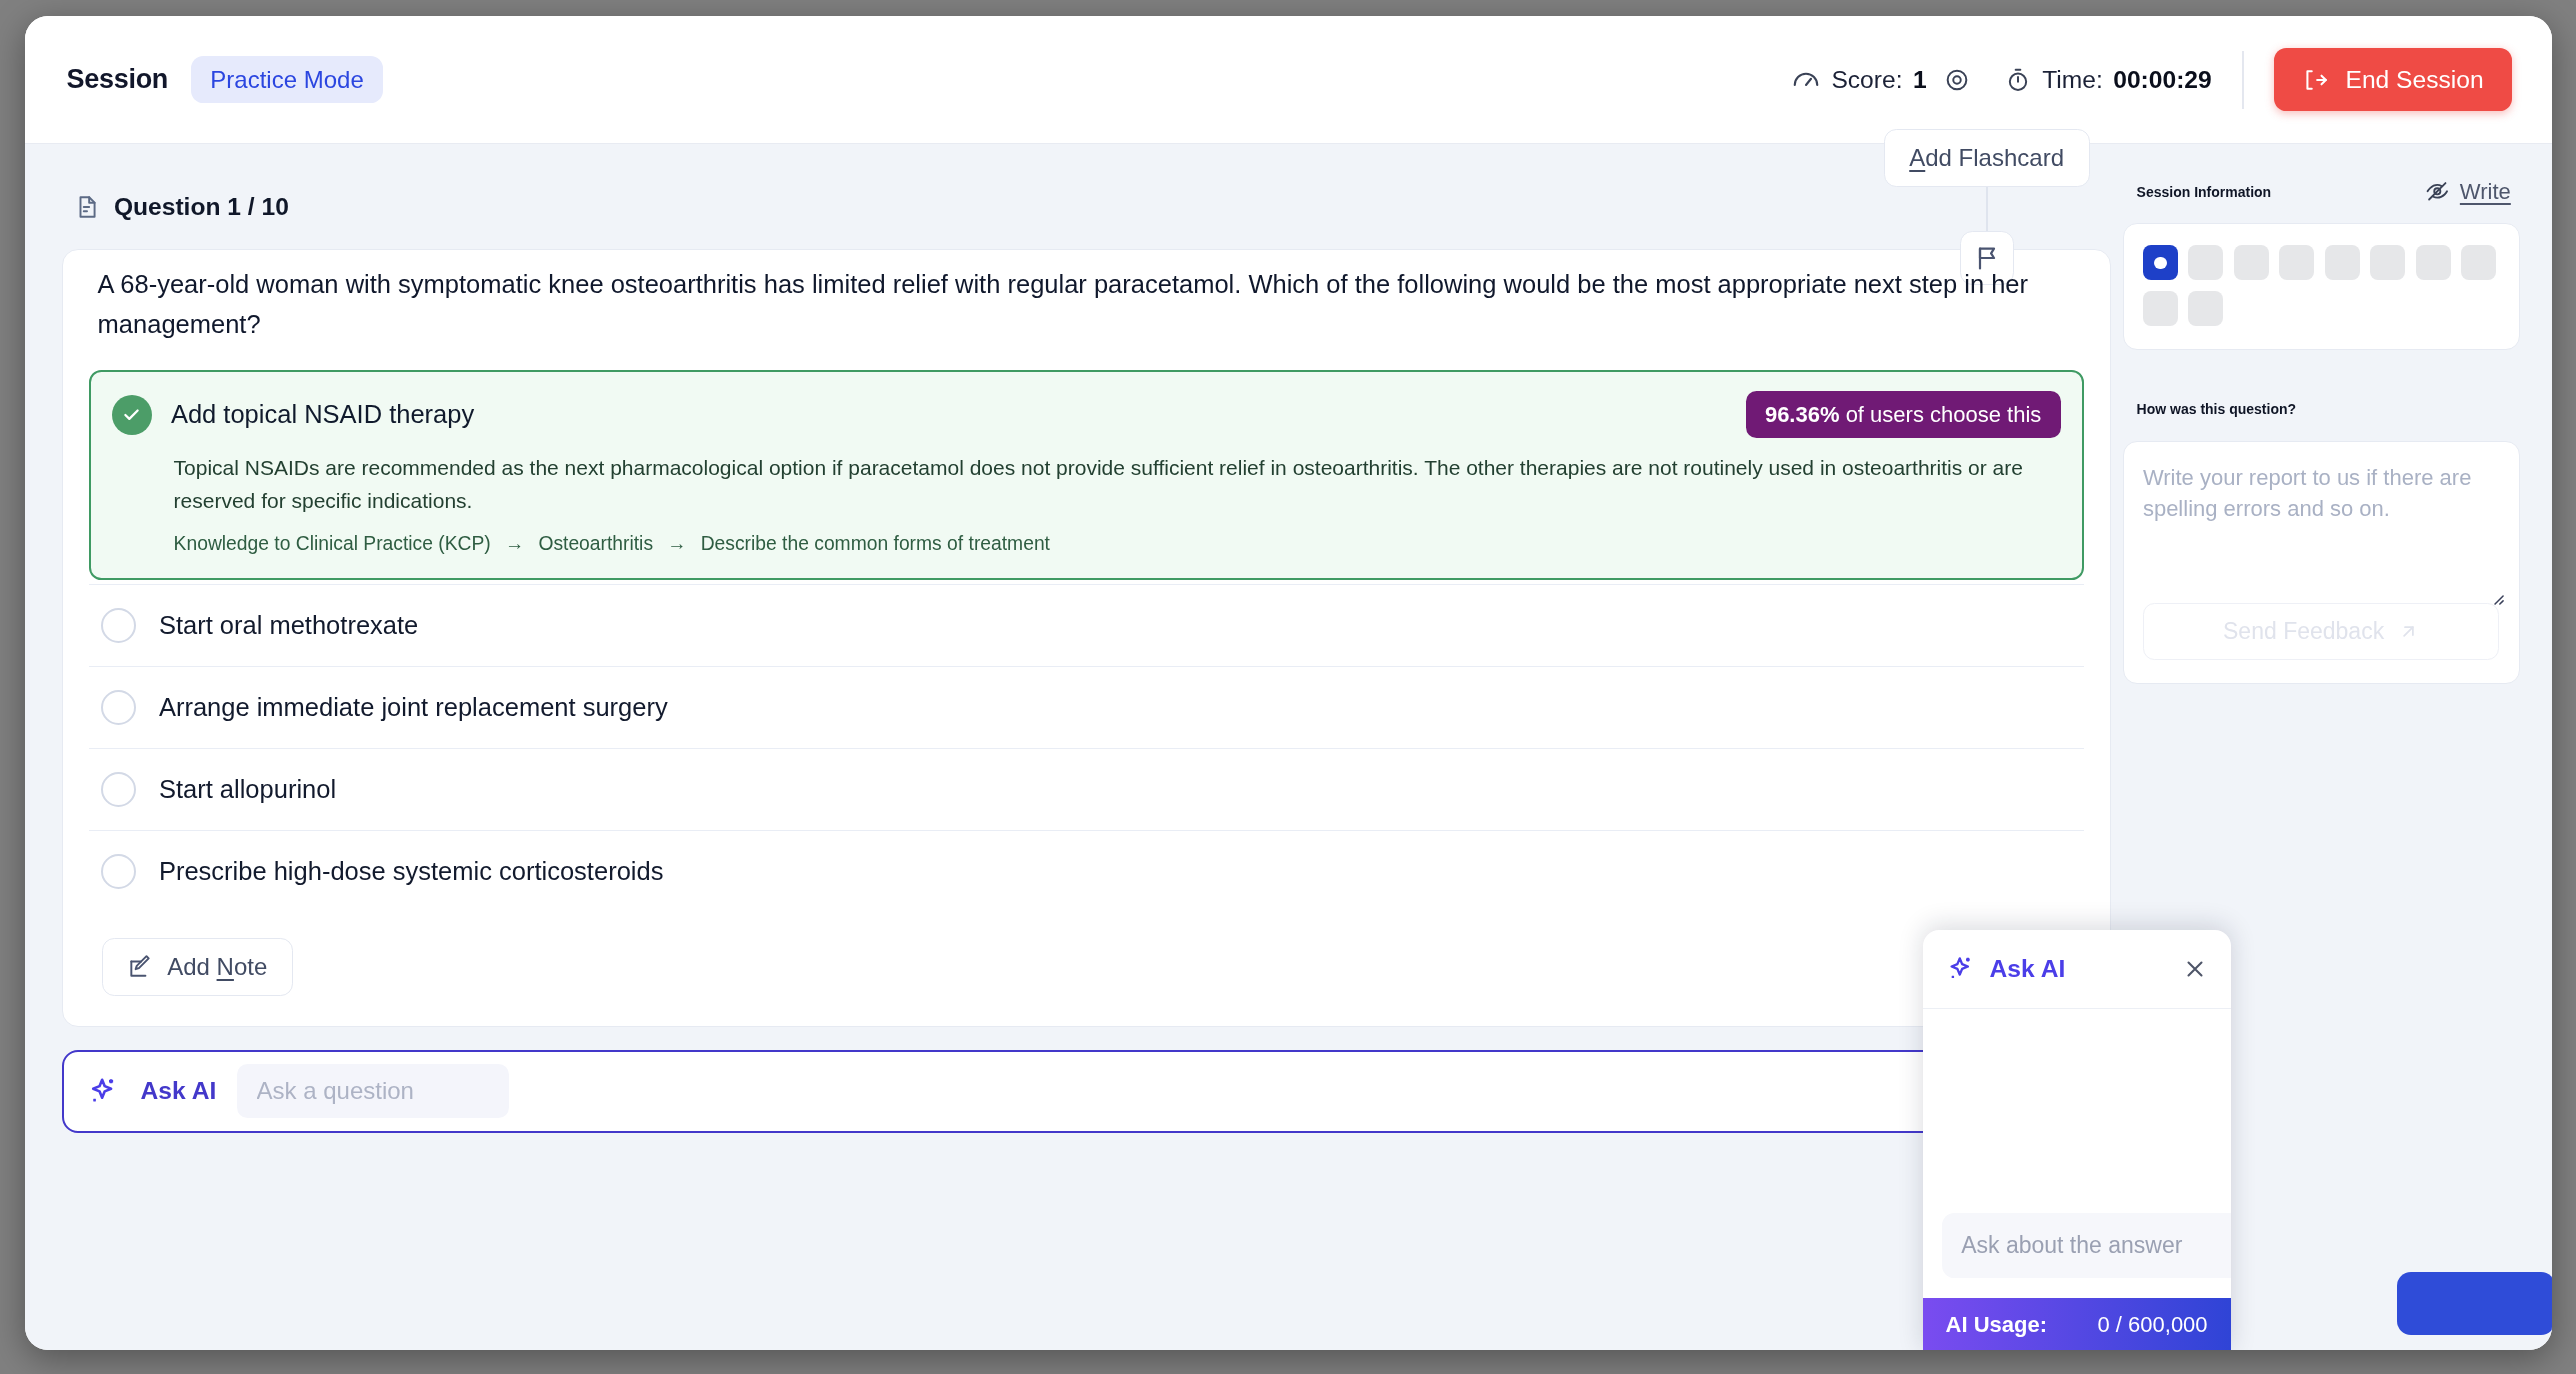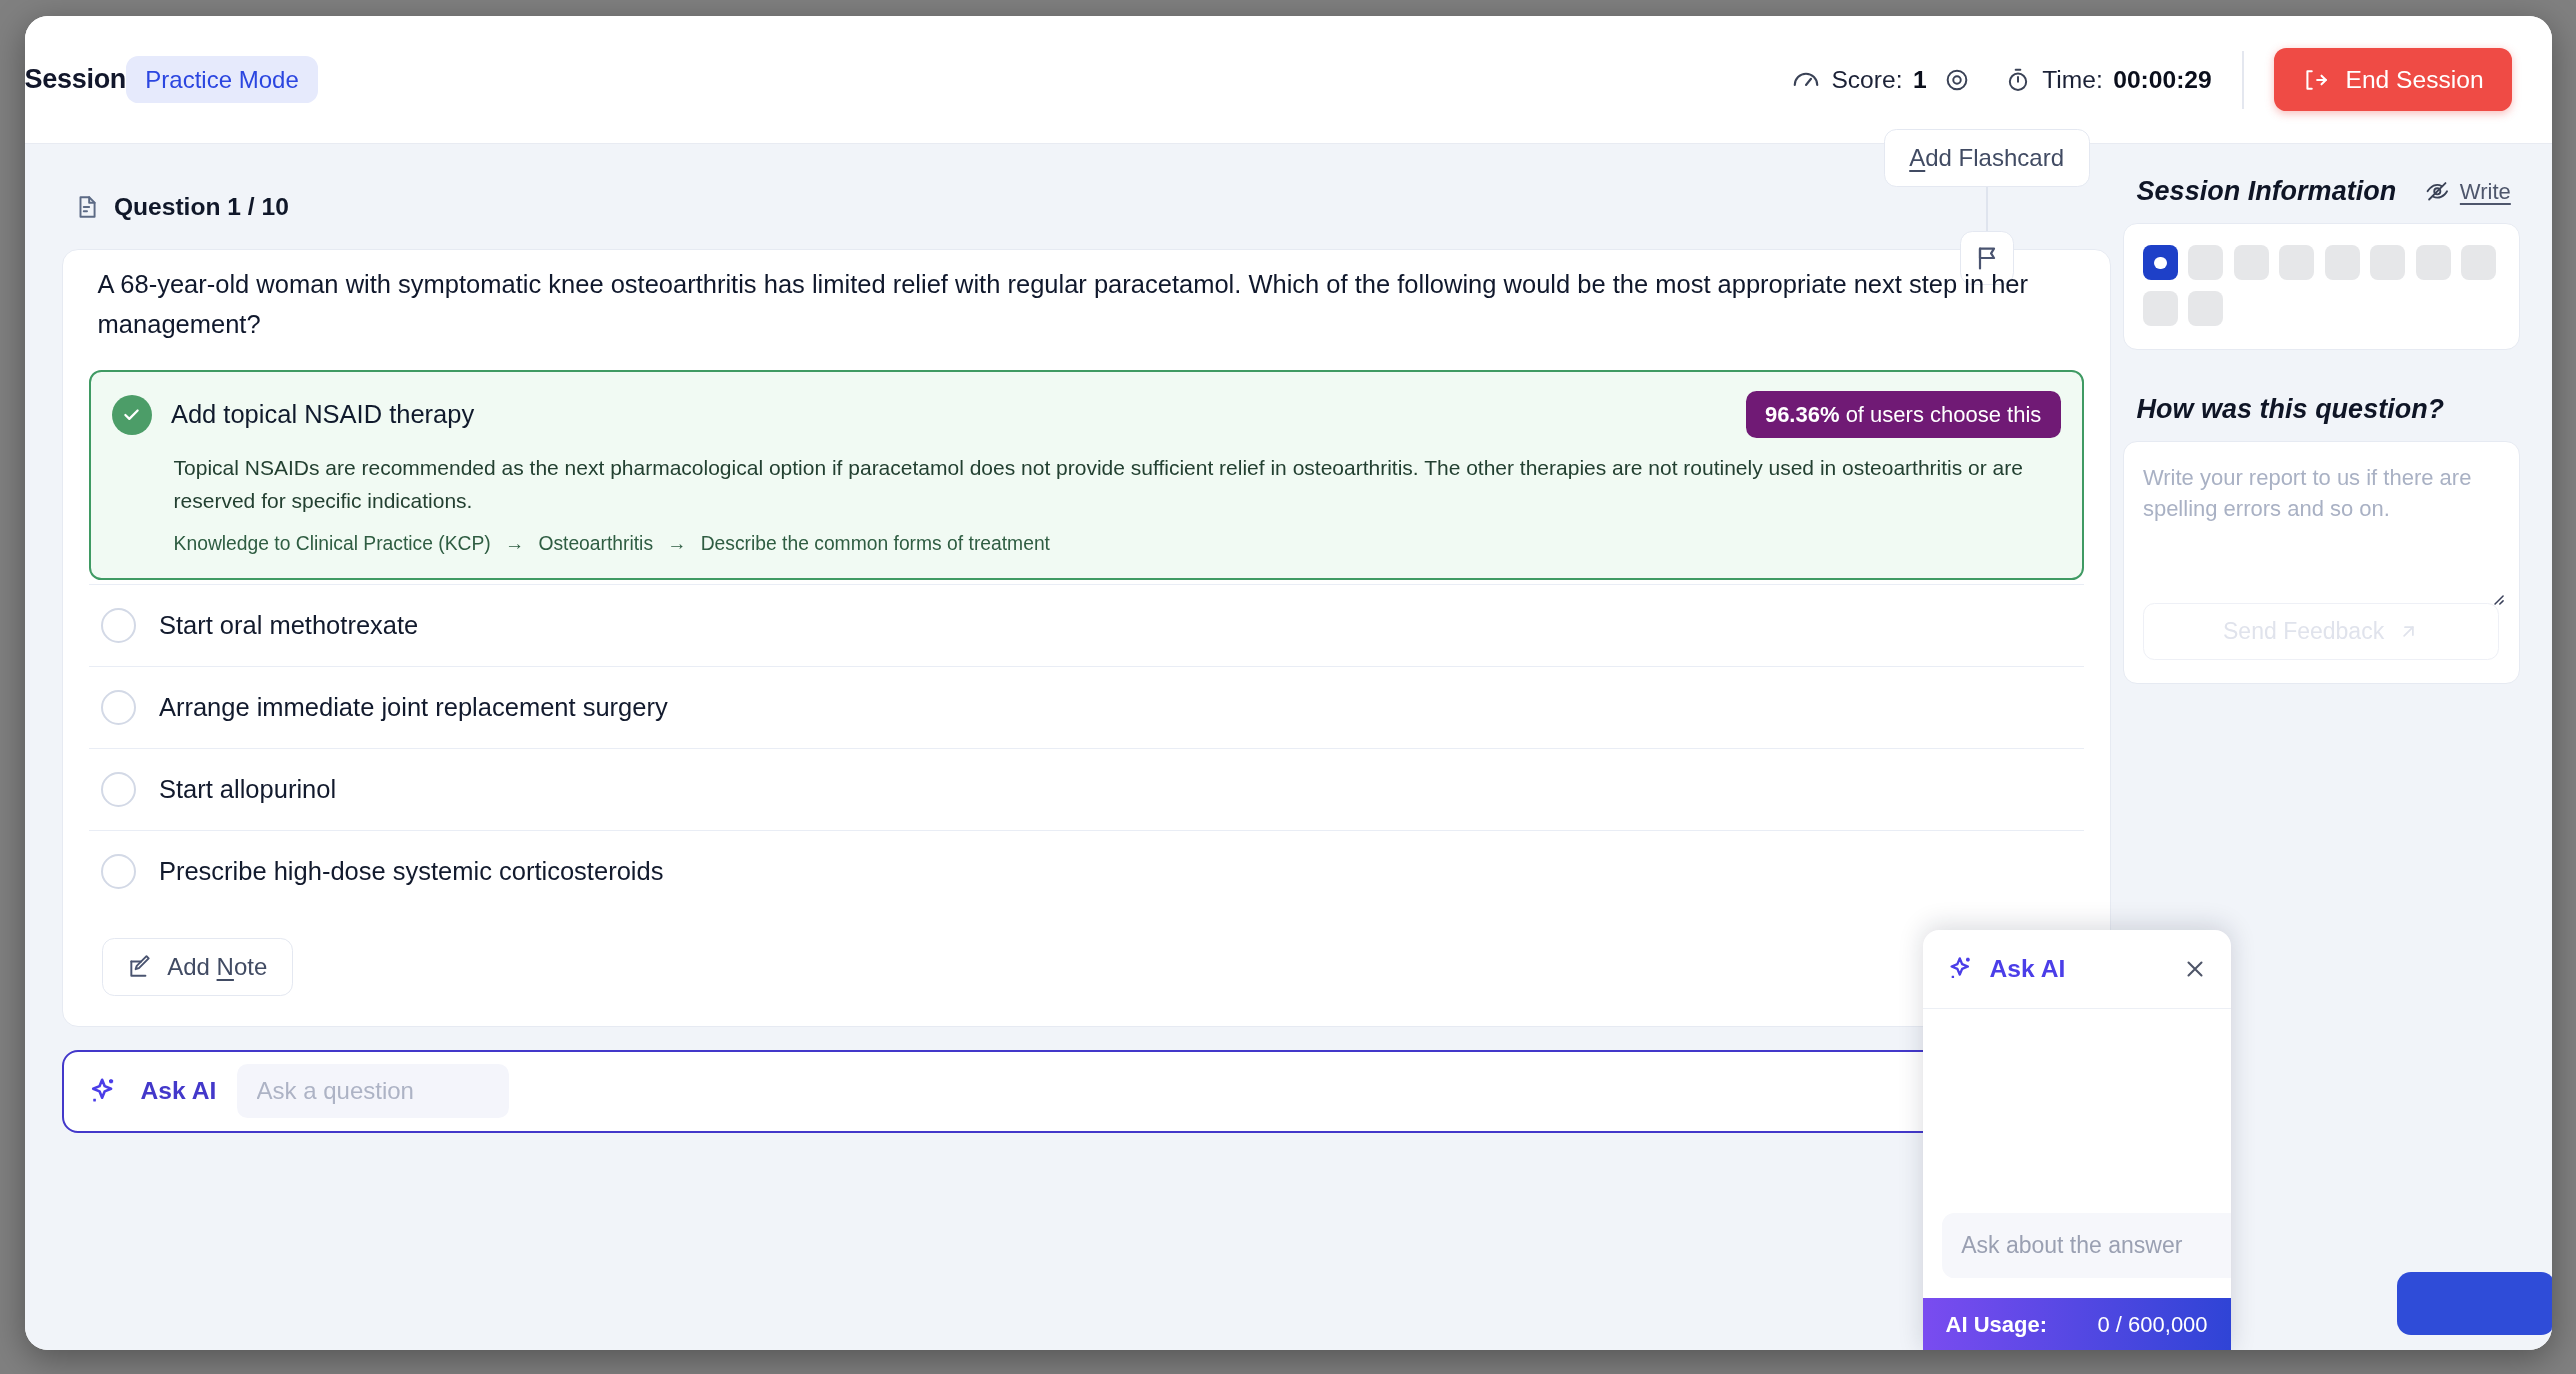--- a/index.html
+++ b/index.html
@@ -36,21 +36,21 @@
   }
 
   
   #top-bar {
     position: absolute;
     left: 0; top: 0; right: 0; height: 128px;
     background: #ffffff;
     border-bottom: 1.8px solid #e8ebf2;
     display: flex; align-items: center;
   }
-  .hdr-left { display: flex; align-items: center; }
+  .hdr-left { display: flex; align-items: center; gap: 23px; padding-left: 42px; }
   #session-title {
     font-size: 27px; font-weight: 700; color: #12172b; letter-spacing: -0.3px;
   }
   #practice-badge {
     font-size: 24px; color: #2b46e0; background: #e6eafc;
     padding: 9.7px 19.3px; border-radius: 12.3px; font-weight: 400;
   }
   .hdr-right {
     margin-left: auto; display: flex; align-items: center;
     gap: 0; padding-right: 40px; height: 100%; justify-content: center;
@@ -201,21 +201,21 @@
   
   #sidebar {
     position: absolute;
     right: 32px; top: 21px;
     width: 397px;
   }
   .side-head {
     display: flex; align-items: center;
     padding: 0 8.8px 0 14px; height: 53px;
   }
-  .side-head-title { font-size: 27px; font-weight: 700; color: #0f1526; font-style: italic; }
+  .side-head-title { font-size: 14px; font-weight: 700; color: #0f1526; }
   #hide-btn {
     margin-left: auto; display: flex; align-items: center; gap: 10.5px;
     cursor: pointer; color: #4e566c; font-size: 22px;
   }
   #hide-btn .hide-label { text-decoration: underline; text-underline-offset: 3.5px; }
   .side-card {
     background: #fff; border: 1.8px solid #e6eaf2; border-radius: 14px;
     margin-top: 5.3px;
   }
   #question-grid {

